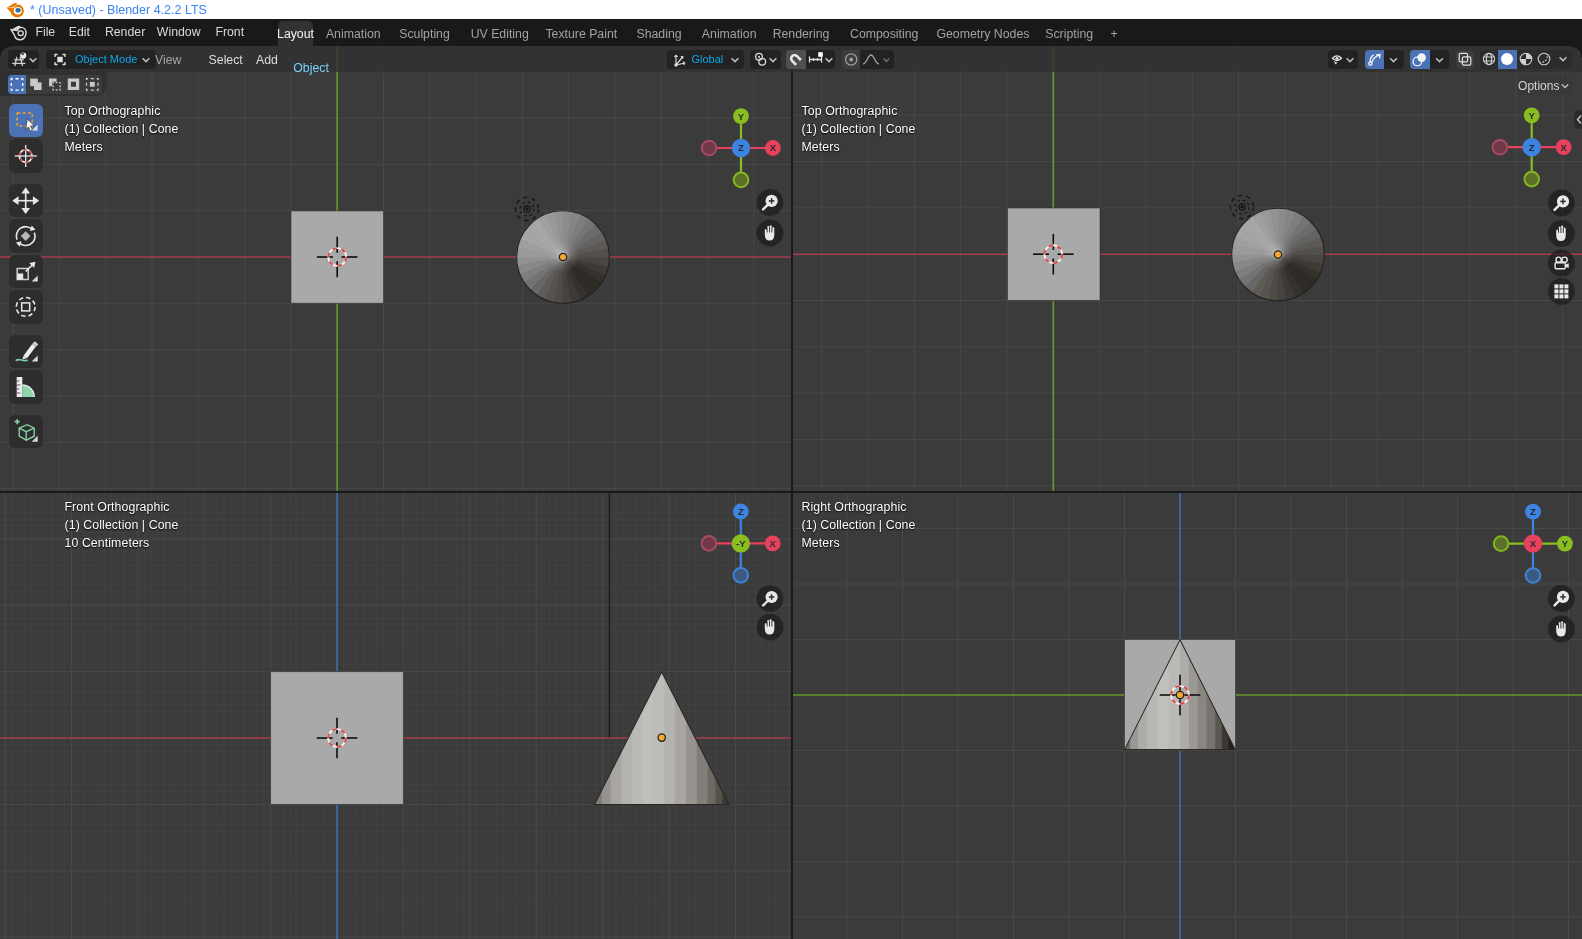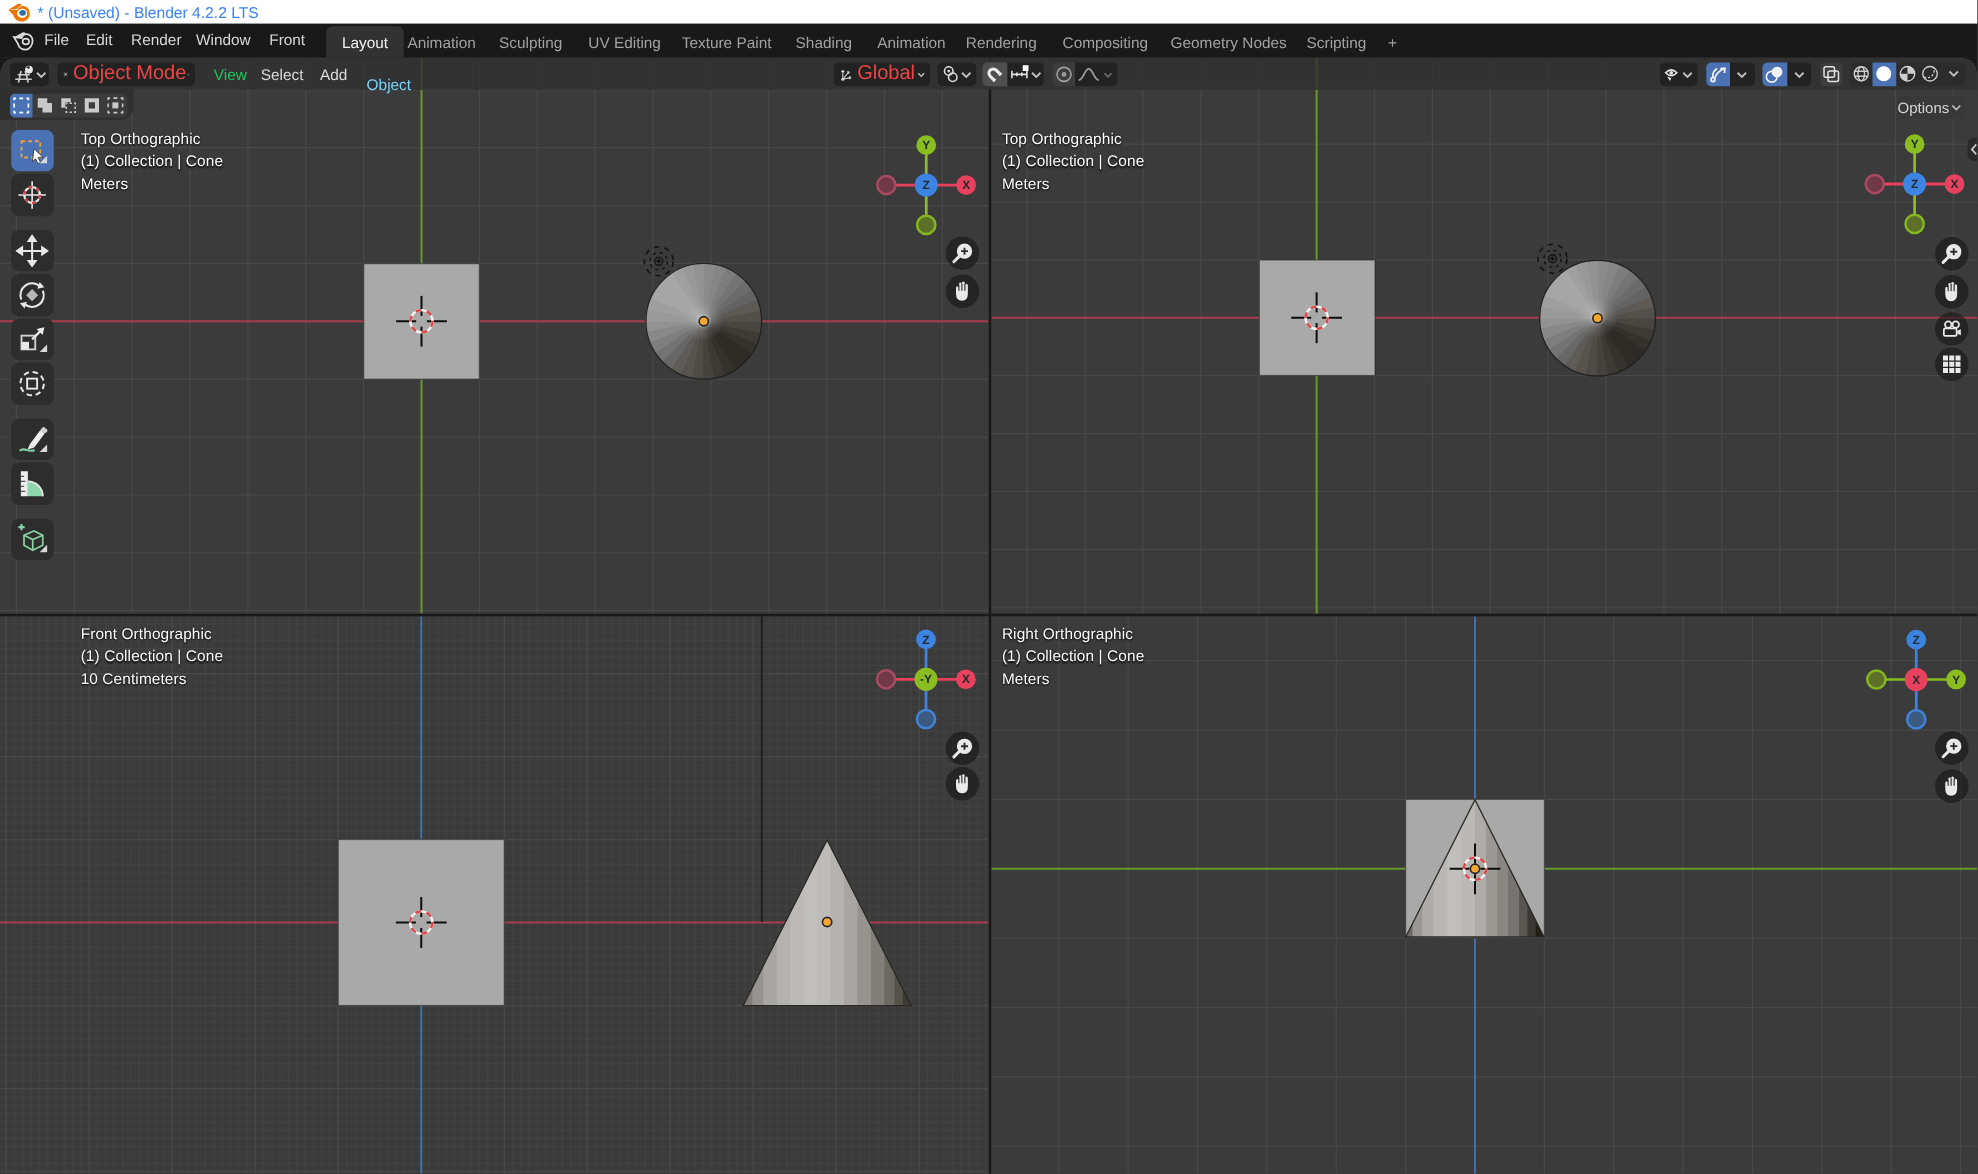--- a/index.html
+++ b/index.html
@@ -7,21 +7,21 @@
 .q{position:absolute}
 #titlebar{position:absolute;left:0;top:0;width:1582px;height:19px;background:#ffffff;color:#111;font-size:12.5px}
 #menubar{position:absolute;left:0;top:19px;width:1582px;height:27px;background:#191919}
 .mtxt{position:absolute;top:6px;font-size:12.3px;color:#d9d9d9;white-space:nowrap}
 .tab{position:absolute;top:2px;height:25px;font-size:12.3px;color:#a2a2a2;display:flex;align-items:center;justify-content:center;white-space:nowrap}
 .tab.act{background:#323232;border-radius:5px 5px 0 0;color:#f2f2f2}
 #hdr{position:absolute;left:0;top:46px;width:1582px;height:25.5px;background:rgba(47,47,47,0.78)}
 .crn{position:absolute;width:11px;height:11px;top:46px}
 #tooltab{position:absolute;left:0;top:71px;width:107px;height:25px;background:#303030;border-radius:0 0 11px 0}
 .ddark{background:#222222;border-radius:4px;position:absolute;display:flex;align-items:center}
-.dtxt{font-size:16px;color:#ef4444;white-space:nowrap}
+.dtxt{font-size:11px;color:#0ea5e9;white-space:nowrap}
 .vlabel{position:absolute;font-size:12.3px;font-weight:400;color:#ffffff;text-shadow:0 1px 1.5px rgba(0,0,0,0.9),0 0 1px rgba(0,0,0,0.5);white-space:pre;letter-spacing:0.1px}
 .toolbtn{position:absolute;left:8.8px;width:33.8px;height:33.6px;background:#2d2d2d;border-radius:6px}
 .toolbtn.act{background:#4a72b5}
 
 </style></head><body>
 <svg class="q" style="left:0;top:46px" width="791" height="445" viewBox="0 46 791 445">
     <line x1="13.1" y1="46" x2="13.1" y2="491" stroke="#484848" stroke-width="1.0"></line>
 <line x1="59.4" y1="46" x2="59.4" y2="491" stroke="#484848" stroke-width="1.0"></line>
 <line x1="105.7" y1="46" x2="105.7" y2="491" stroke="#484848" stroke-width="1.0"></line>
 <line x1="152.0" y1="46" x2="152.0" y2="491" stroke="#484848" stroke-width="1.0"></line>
@@ -659,21 +659,21 @@
 <svg class="abs" style="left:8px;top:3px" width="20" height="20" viewBox="0 0 24 24">
 <path d="M11.2,5.2 C12.4,4.2 14.3,4.5 15.2,5.6 L9.8,9.6 L3.8,9.3 Z" fill="#dcdcdc"></path>
 <path d="M15.1,21.3 C11.2,21.3 8.3,18.8 7.7,15.7 L3.8,9.3 L11.1,10.2 C12,7.6 14.3,6.4 15.6,6.4 C19.2,6.4 21.7,9.3 21.7,12.8 C21.7,16.8 18.8,21.3 15.1,21.3 Z" fill="none" stroke="#dcdcdc" stroke-width="1.7"></path>
 <ellipse cx="15.2" cy="13.4" rx="3.1" ry="2.8" fill="none" stroke="#dcdcdc" stroke-width="1.6"></ellipse>
 </svg>
 <span class="mtxt" style="left:35.4px">File</span>
 <span class="mtxt" style="left:68.8px">Edit</span>
 <span class="mtxt" style="left:104.9px">Render</span>
 <span class="mtxt" style="left:156.8px">Window</span>
 <span class="mtxt" style="left:215.4px">Front</span>
-<div class="tab act" style="left:261px;width:62px">Layout</div>
+<div class="tab act" style="left:278px;width:35px">Layout</div>
 <div class="tab" style="left:328.5px;width:49.5px">Animation</div>
 <div class="tab" style="left:399px;width:51px">Sculpting</div>
 <div class="tab" style="left:470.7px;width:58px">UV Editing</div>
 <div class="tab" style="left:545.8px;width:71px">Texture Paint</div>
 <div class="tab" style="left:636.8px;width:44.5px">Shading</div>
 <div class="tab" style="left:702.2px;width:54px">Animation</div>
 <div class="tab" style="left:774.5px;width:53px">Rendering</div>
 <div class="tab" style="left:848.5px;width:71.5px">Compositing</div>
 <div class="tab" style="left:939.4px;width:87px">Geometry Nodes</div>
 <div class="tab" style="left:1045.2px;width:48px">Scripting</div>
@@ -697,21 +697,21 @@
 <g stroke="#e3e3e3" fill="none" stroke-width="1.3">
 <path d="M5,7 L5,4.5 L7.5,4.5 M12.5,4.5 L15,4.5 L15,7 M15,12 L15,14.5 L12.5,14.5 M7.5,14.5 L5,14.5 L5,12"></path>
 <rect x="7.3" y="6.8" width="5.4" height="5.4" fill="#e3e3e3" stroke="none"></rect>
 </g>
     </svg>
 <span class="dtxt" style="margin-left:3px">Object Mode</span>
 <svg width="14" height="19" viewBox="0 0 14 19" style="margin-left:auto;margin-right:3px">
       <path d="M3.6,8.2 L7,11.6 L10.4,8.2" stroke="#bfbfbf" stroke-width="1.5" fill="none"></path>
     </svg>
 </div>
-<span class="mtxt" style="left:171px;top:53px;color:#22c55e">View</span>
+<span class="mtxt" style="left:155px;top:53px;color:#a3a3a3">View</span>
 <span class="mtxt" style="left:208.6px;top:53px;color:#dcdcdc">Select</span>
 <span class="mtxt" style="left:256px;top:53px;color:#dcdcdc">Add</span>
 <span class="mtxt" style="left:293.3px;top:61px;color:#7dd3fc">Object</span>
 <div class="ddark" style="left:666.5px;top:49.5px;width:77.5px;height:19px">
 <svg width="20" height="19" viewBox="0 0 20 19" style="margin-left:3px">
 <g stroke="#d8d8d8" fill="none" stroke-width="1.2">
 <path d="M6,15 L6,5 M6,5 L4.4,7 M6,5 L7.6,7"></path>
 <path d="M6,15 L15,13 M15,13 L13,11.8 M15,13 L13.6,14.8"></path>
 <path d="M6,15 L13,6.5 M13,6.5 L10.8,6.7 M13,6.5 L12.6,8.6"></path>
 <circle cx="6" cy="15" r="1.7" fill="#d8d8d8" stroke="none"></circle>

